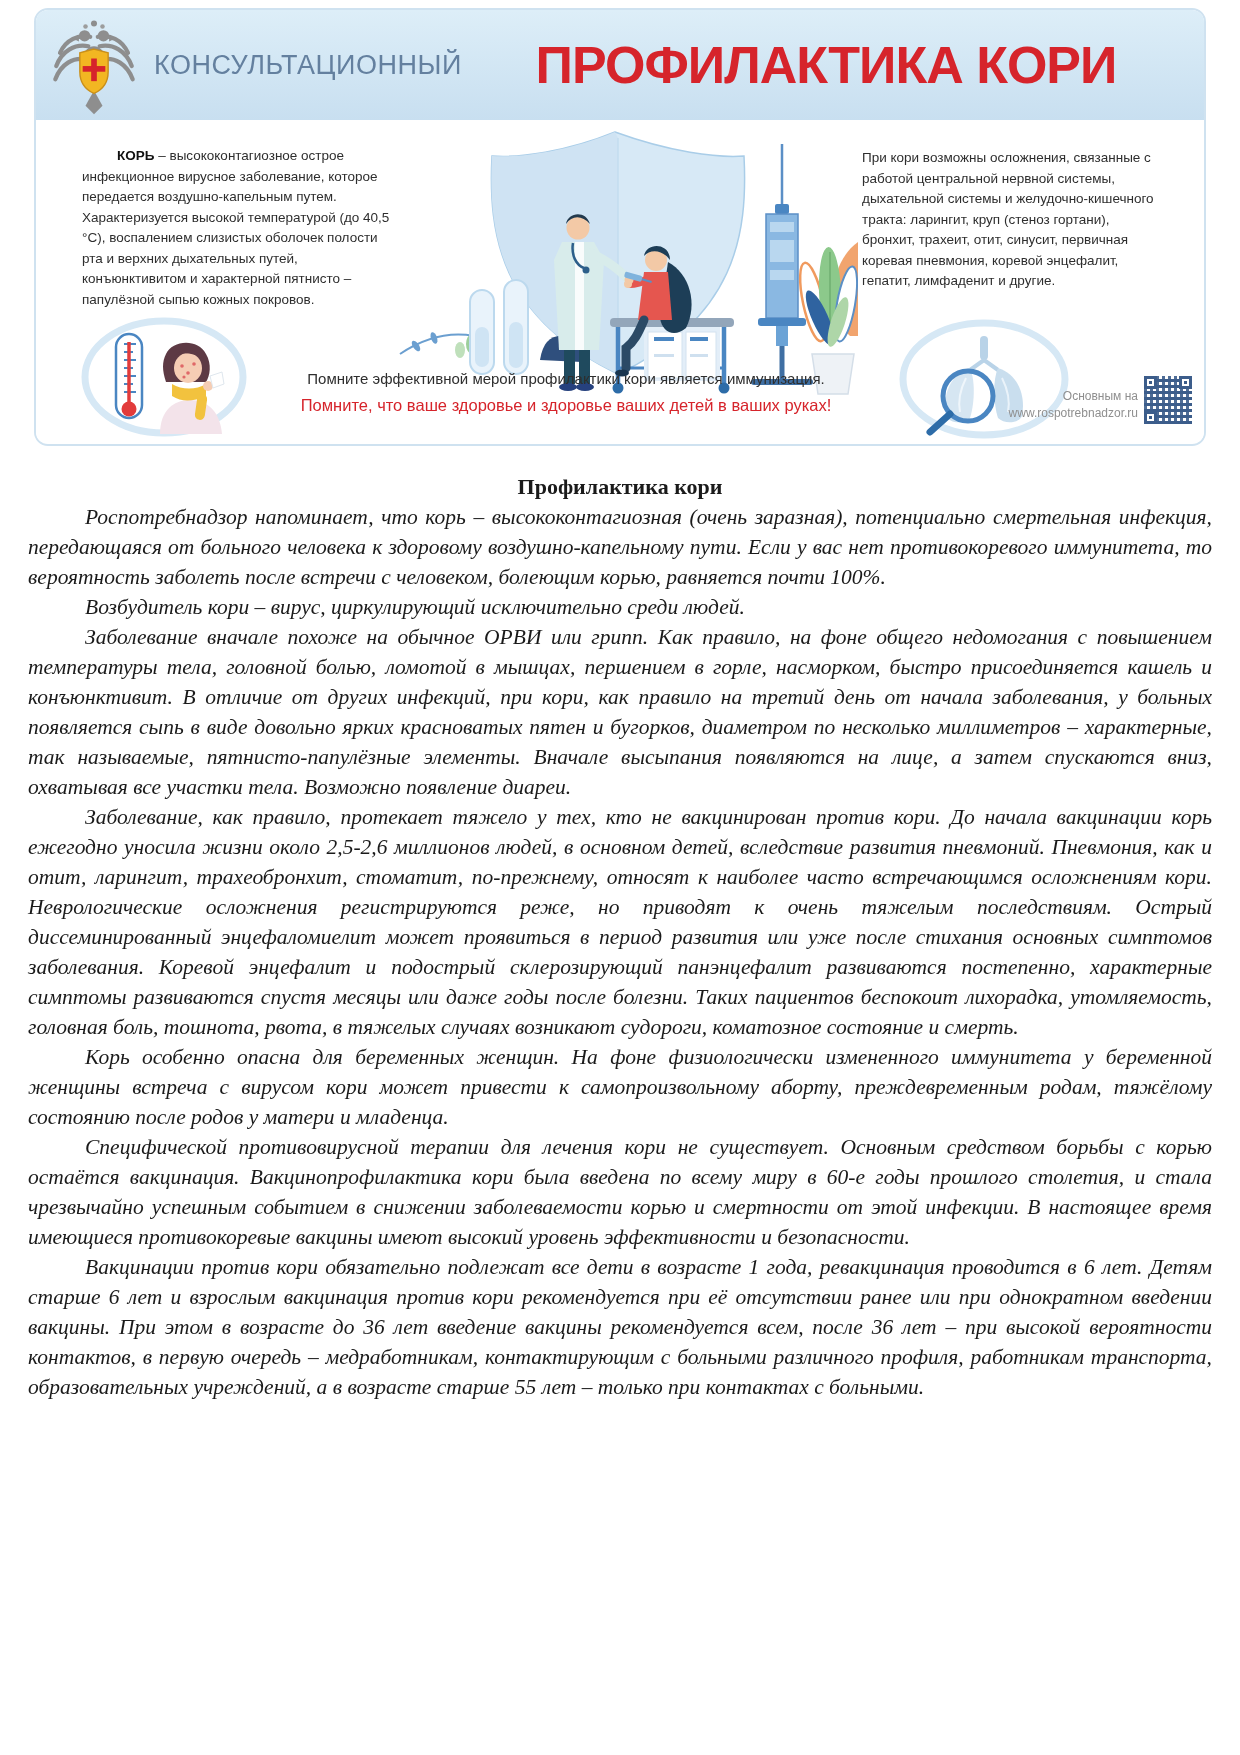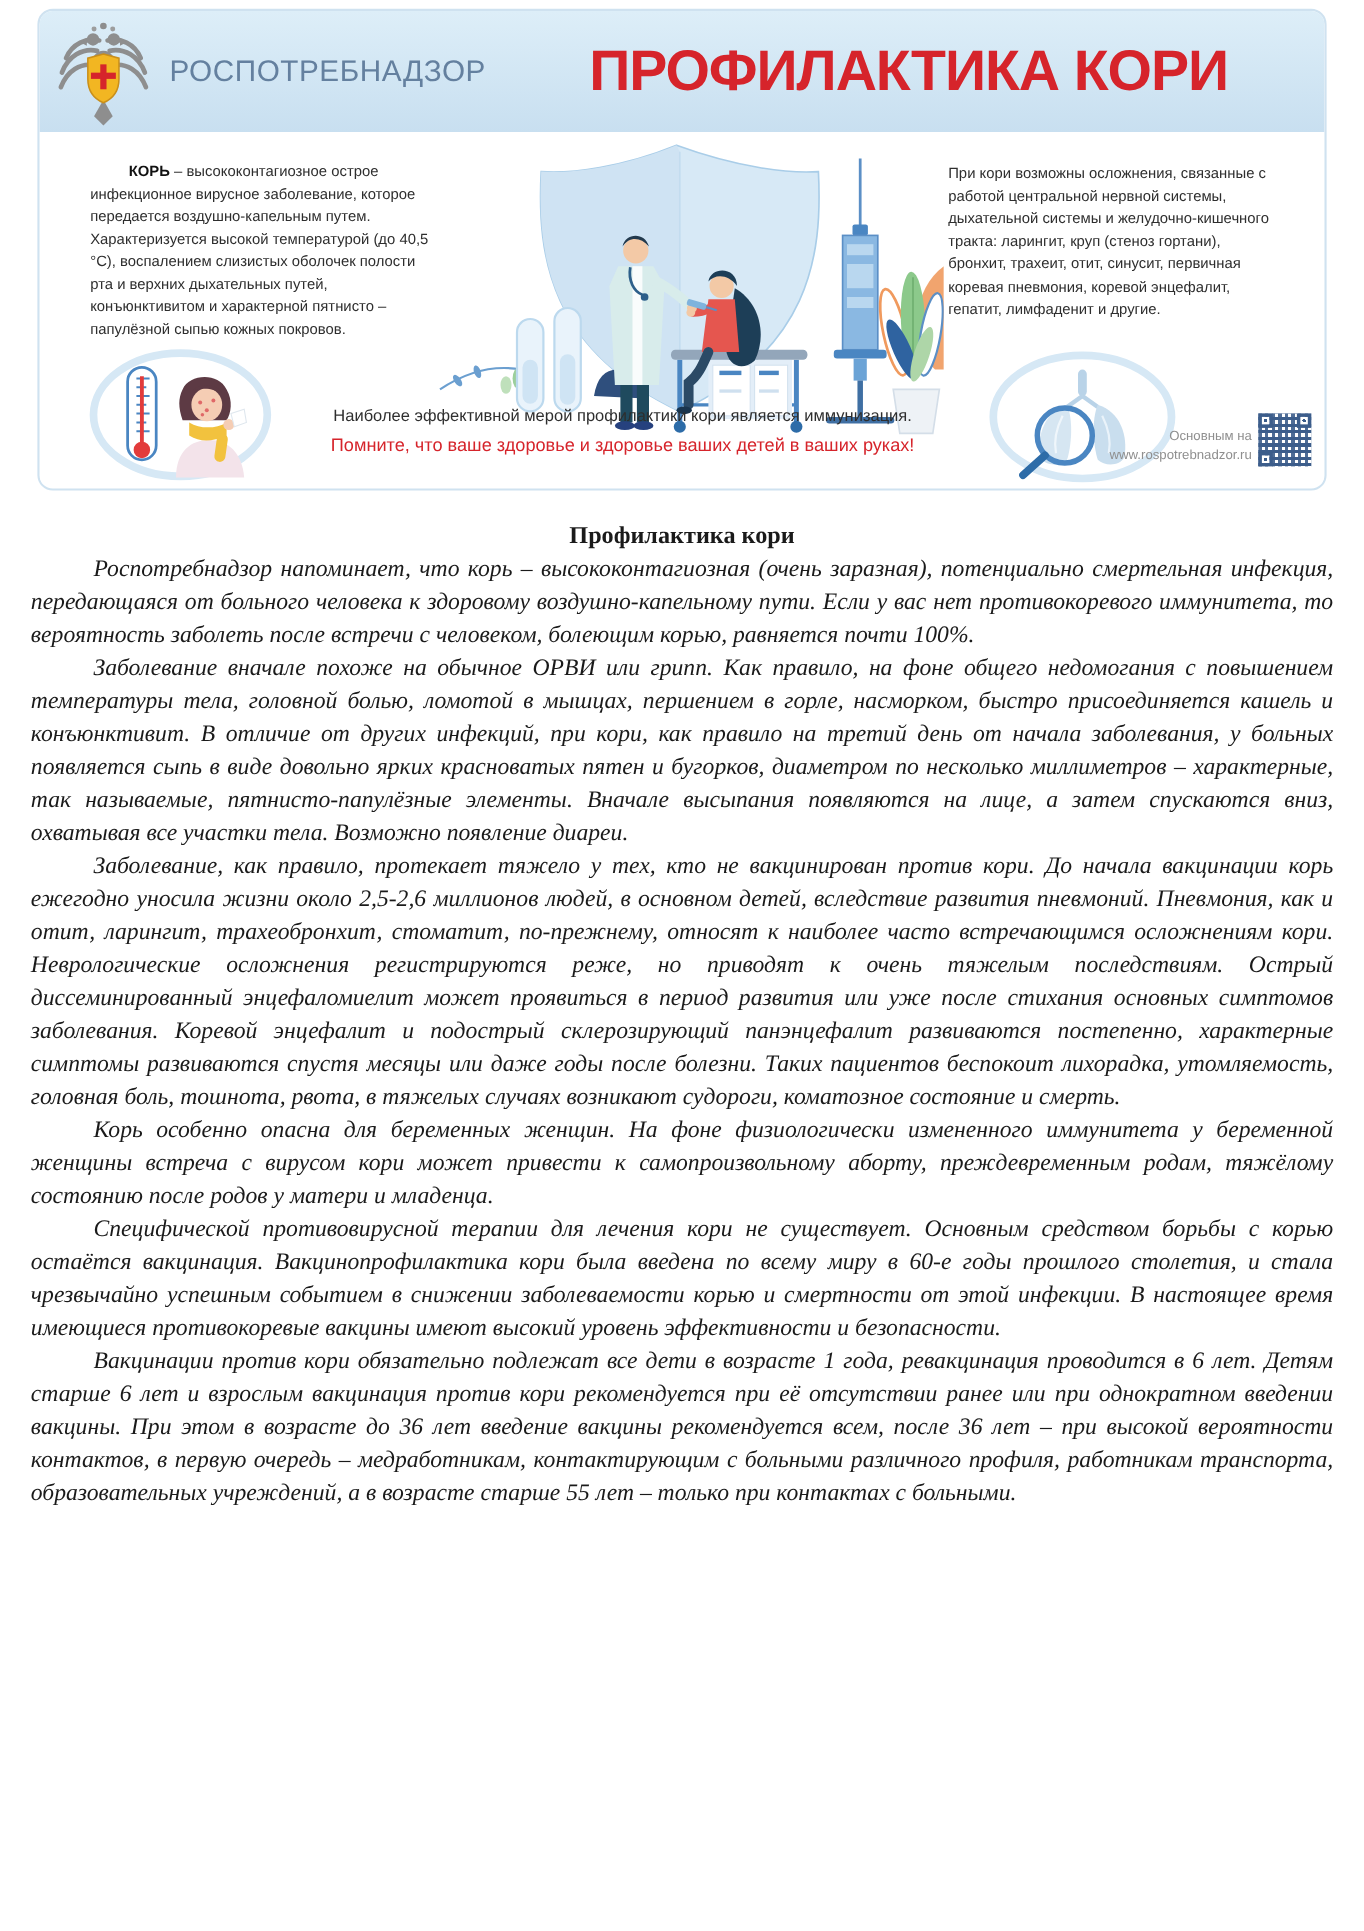--- a/index.html
+++ b/index.html
@@ -91,21 +91,21 @@
       <path d="M30 20 L24 23 L30 26 Z" fill="#8e8e8e"></path>
       <path d="M62 20 L68 23 L62 26 Z" fill="#8e8e8e"></path>
       <ellipse cx="46" cy="48" rx="13" ry="17" fill="#8e8e8e"></ellipse>
       <path d="M37 94 L46 78 L55 94 L46 103 Z" fill="#8e8e8e"></path>
       <path d="M46 34 L61 38 L61 58 C 61 70, 55 77, 46 81 C 37 77, 31 70, 31 58 L31 38 Z" fill="#f2b622" stroke="#c98f1b" stroke-width="1.5"></path>
       <rect x="43" y="44" width="6" height="24" fill="#d6242b"></rect>
       <rect x="34" y="52" width="24" height="6" fill="#d6242b"></rect>
     </svg>
 
     <div class="logo-text">
-      <div class="org-name">РОСПОТРЕБНАДЗОР</div>
+      <div class="org-name">КОНСУЛЬТАЦИОННЫЙ</div>
     </div>
 
     <div class="banner-title">ПРОФИЛАКТИКА КОРИ</div>
   </div>
 
   <div class="panel">
 
     <div class="note note-left">
       <b>КОРЬ</b><span> – высококонтагиозное острое инфекционное вирусное заболевание, которое передается воздушно-капельным путем. Характеризуется высокой температурой (до 40,5 °С), воспалением слизистых оболочек полости рта и верхних дыхательных путей, конъюнктивитом и характерной пятнисто – папулёзной сыпью кожных покровов.</span>
     </div>
@@ -246,37 +246,38 @@
         <path d="M100 50 C 120 56, 128 78, 124 98 C 120 106, 106 106, 100 100 C 96 88, 94 64, 100 50 Z" fill="#c9deee"></path>
         <path d="M68 60 C 62 72, 60 84, 62 94" stroke="#eaf3fa" stroke-width="2" fill="none"></path>
         <path d="M104 60 C 110 72, 112 84, 110 94" stroke="#eaf3fa" stroke-width="2" fill="none"></path>
       </g>
       <g>
         <circle cx="70" cy="78" r="25" fill="#ffffff" fill-opacity=".25" stroke="#4a86c2" stroke-width="5"></circle>
         <line x1="52" y1="96" x2="32" y2="114" stroke="#2d6ca8" stroke-width="7" stroke-linecap="round"></line>
       </g>
     </svg>
 
-    <div class="footer-line1">Наиболее эффективной мерой профилактики кори является иммунизация.</div>
+    <div class="footer-line1">Помните эффективной мерой профилактики кори является иммунизация.</div>
     <div class="footer-line2">Помните, что ваше здоровье и здоровье ваших детей в ваших руках!</div>
 
     <div class="more-block">
       <span>Основным на</span><br>
       <span>www.rospotrebnadzor.ru</span>
     </div>
 
     <div class="qr">
       <div class="qr-finder tl"></div>
       <div class="qr-finder tr"></div>
       <div class="qr-finder bl"></div>
     </div>
   </div>
 </div>
 
 <div class="article">
   <p class="article-title">Профилактика кори</p>
   <p class="para">Роспотребнадзор напоминает, что корь – высококонтагиозная (очень заразная), потенциально смертельная инфекция, передающаяся от больного человека к здоровому воздушно-капельному пути. Если у вас нет противокоревого иммунитета, то вероятность заболеть после встречи с человеком, болеющим корью, равняется почти 100%.</p>
+  <p class="para">Возбудитель кори – вирус, циркулирующий исключительно среди людей.</p>
   <p class="para">Заболевание вначале похоже на обычное ОРВИ или грипп. Как правило, на фоне общего недомогания с повышением температуры тела, головной болью, ломотой в мышцах, першением в горле, насморком, быстро присоединяется кашель и конъюнктивит. В отличие от других инфекций, при кори, как правило на третий день от начала заболевания, у больных появляется сыпь в виде довольно ярких красноватых пятен и бугорков, диаметром по несколько миллиметров – характерные, так называемые, пятнисто-папулёзные элементы. Вначале высыпания появляются на лице, а затем спускаются вниз, охватывая все участки тела. Возможно появление диареи.</p>
   <p class="para">Заболевание, как правило, протекает тяжело у тех, кто не вакцинирован против кори. До начала вакцинации корь ежегодно уносила жизни около 2,5-2,6 миллионов людей, в основном детей, вследствие развития пневмоний.  Пневмония, как и отит, ларингит, трахеобронхит, стоматит, по-прежнему, относят к наиболее часто встречающимся осложнениям кори. Неврологические осложнения регистрируются реже, но приводят к очень тяжелым последствиям. Острый диссеминированный энцефаломиелит может проявиться в период развития или уже после стихания основных симптомов заболевания. Коревой энцефалит и подострый склерозирующий панэнцефалит развиваются постепенно, характерные симптомы развиваются спустя месяцы или даже годы после болезни. Таких пациентов беспокоит лихорадка, утомляемость, головная боль, тошнота, рвота, в тяжелых случаях возникают судороги, коматозное состояние и смерть.</p>
   <p class="para">Корь особенно опасна для беременных женщин. На фоне физиологически измененного иммунитета у беременной женщины встреча с вирусом кори может привести к самопроизвольному аборту, преждевременным родам, тяжёлому состоянию после родов у матери и младенца.</p>
   <p class="para">Специфической противовирусной терапии для лечения кори не существует. Основным средством борьбы с корью остаётся вакцинация. Вакцинопрофилактика кори была введена по всему миру в 60-е годы прошлого столетия, и стала чрезвычайно успешным событием в снижении заболеваемости корью и смертности от этой инфекции. В настоящее время имеющиеся противокоревые вакцины имеют высокий уровень эффективности и безопасности.</p>
   <p class="para">Вакцинации против кори обязательно подлежат все дети в возрасте 1 года, ревакцинация проводится в 6 лет. Детям старше 6 лет и взрослым вакцинация против кори рекомендуется при её отсутствии ранее или при однократном введении вакцины. При этом в возрасте до 36 лет введение вакцины рекомендуется всем, после 36 лет – при высокой вероятности контактов, в первую очередь – медработникам, контактирующим с больными различного профиля, работникам транспорта, образовательных учреждений, а в возрасте старше 55 лет – только при контактах с больными.</p>
 </div>
 
 </body></html>

